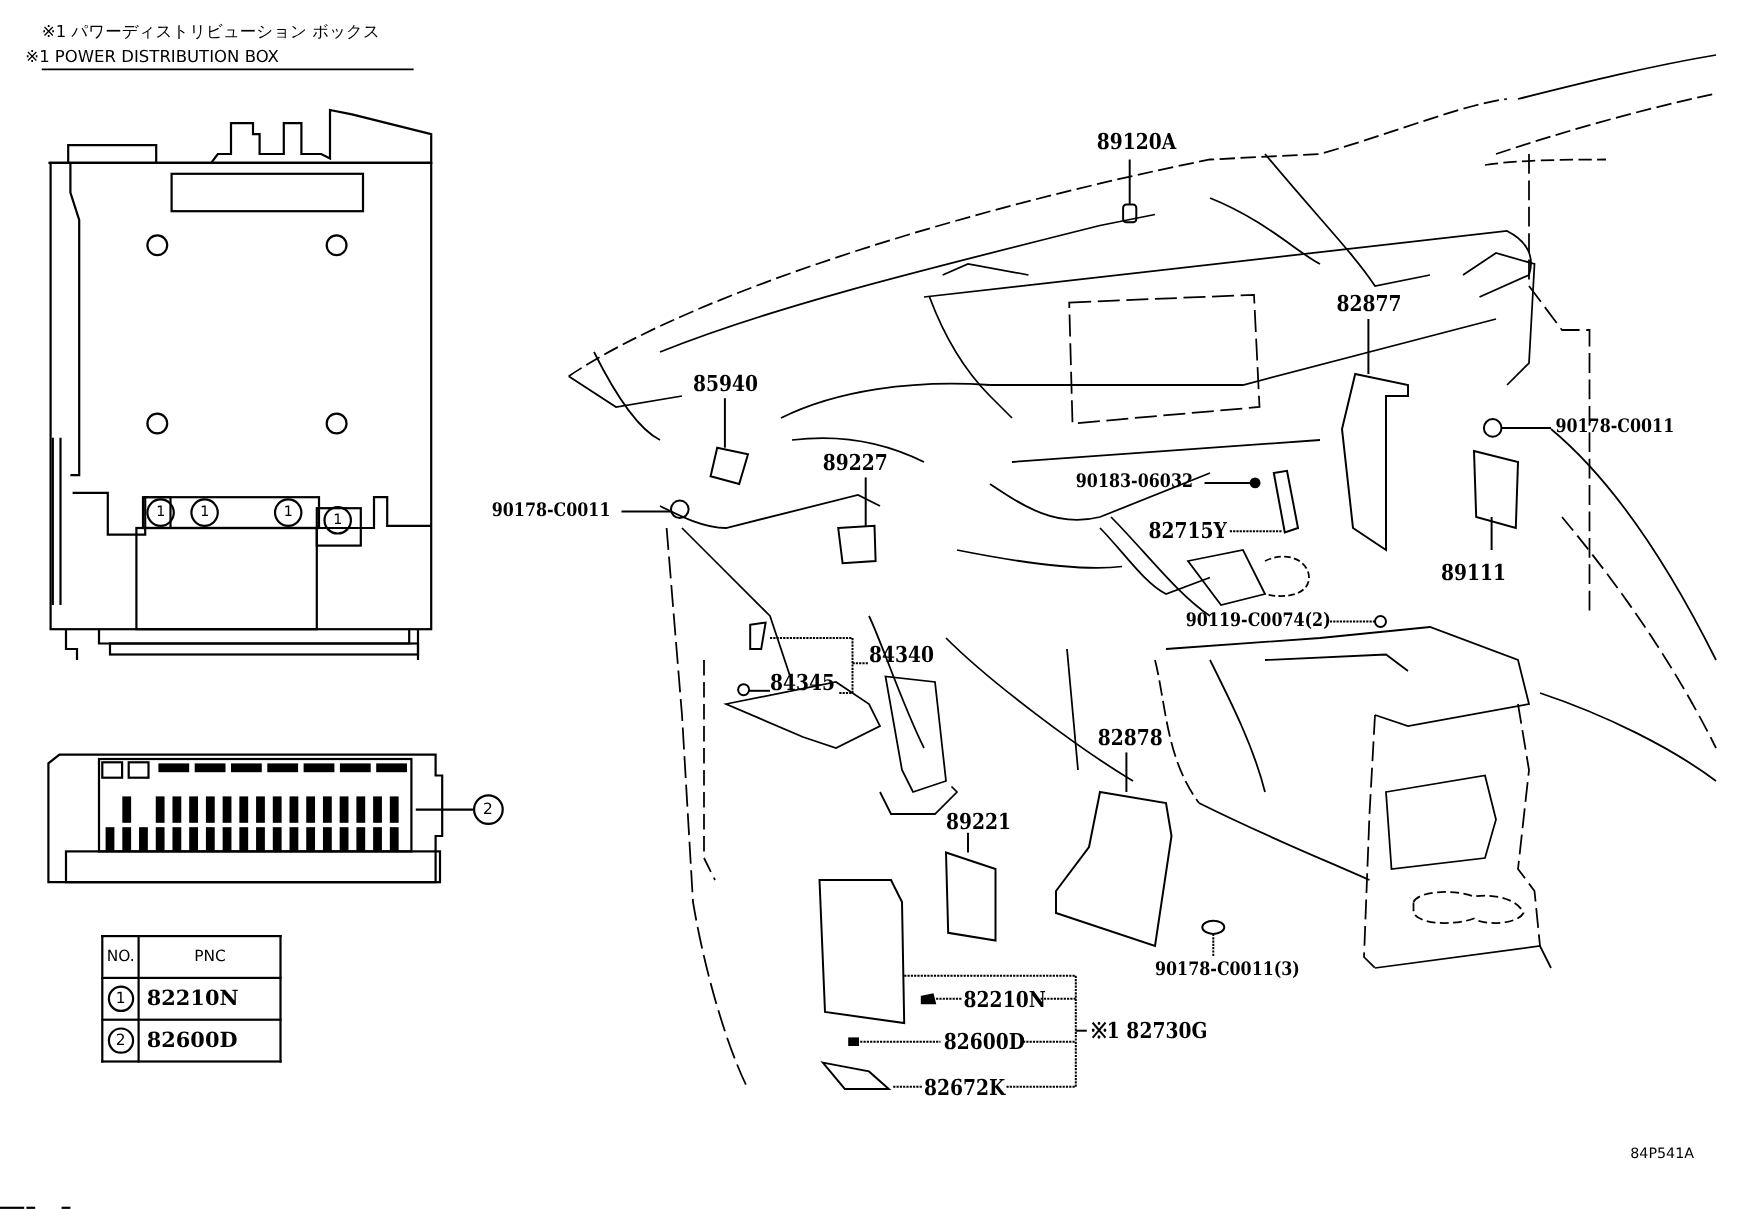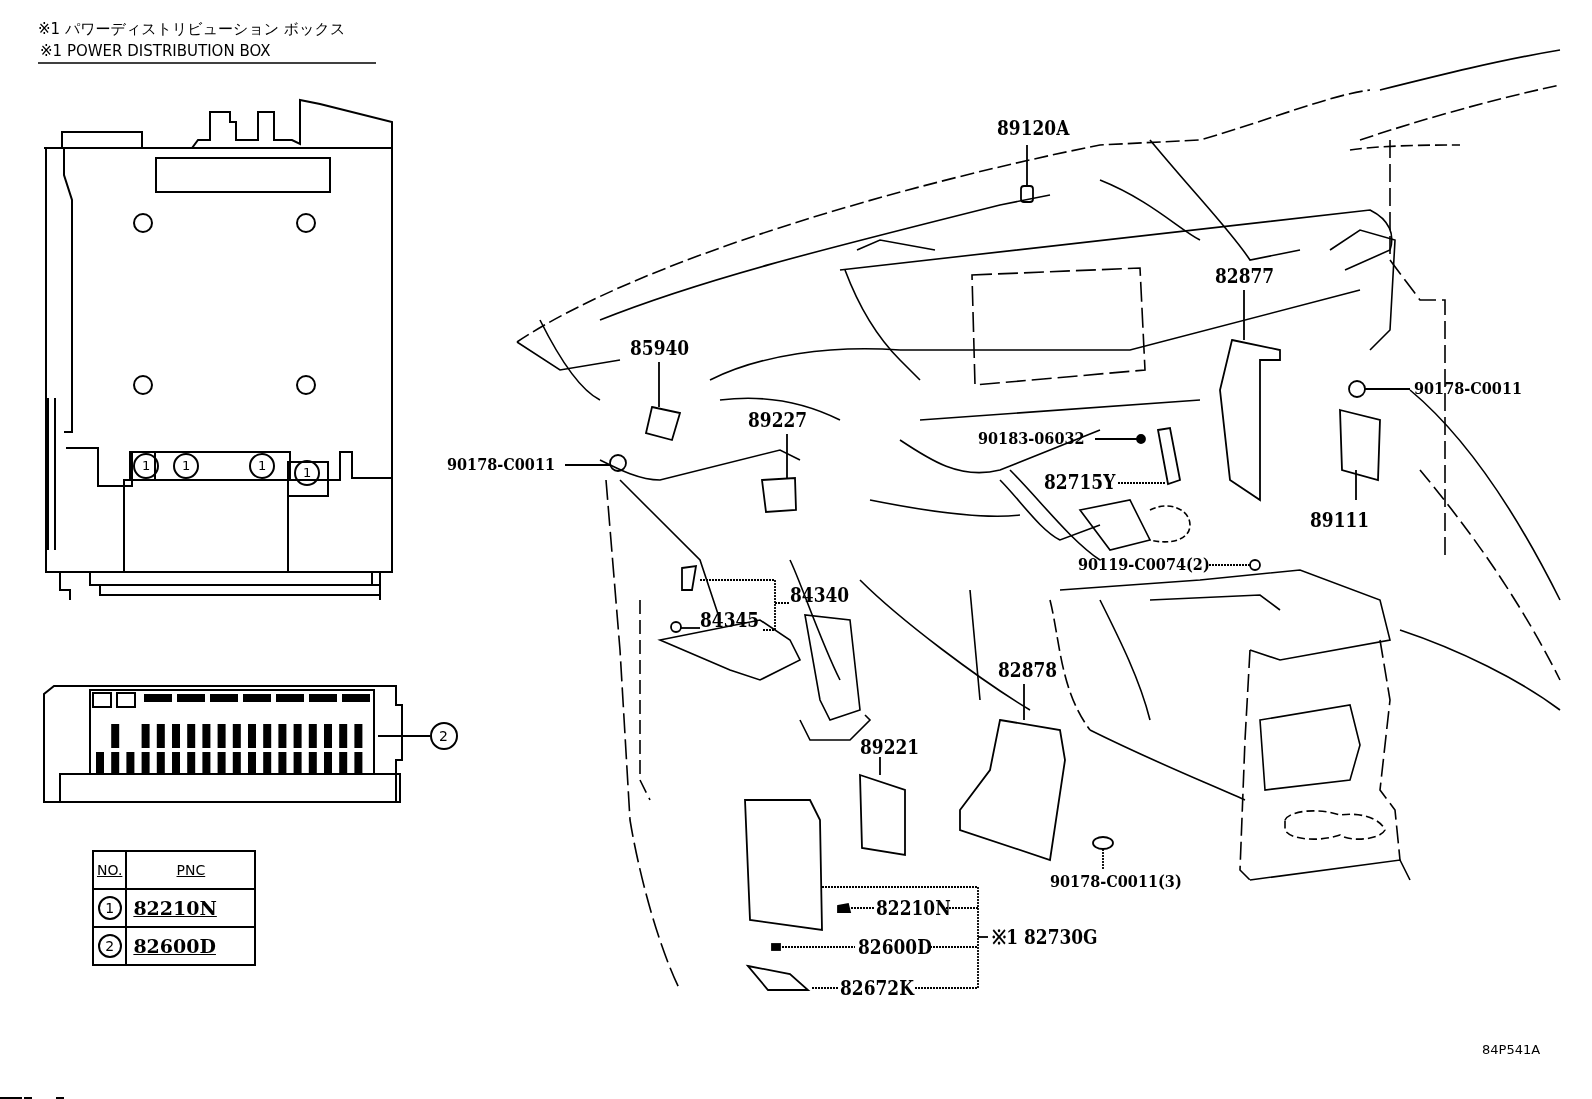--- a/index.html
+++ b/index.html
@@ -3,21 +3,21 @@
 <meta charset="utf-8">
 <style>
   html, body { margin: 0; padding: 0; background: #ffffff; }
   body { width: 1592px; height: 1099px; position: relative; overflow: hidden; font-family: "DejaVu Sans", sans-serif; color: #000; }
   svg.drawing { position: absolute; left: 0; top: 0; }
   .t { position: absolute; white-space: nowrap; line-height: 1; color: #000; }
   .hdr { font-family: "DejaVu Sans", sans-serif; font-size: 15px; text-align: center; }
   .lbl { font-family: "DejaVu Serif", serif; font-weight: bold; font-size: 17px; transform: scaleX(0.85); transform-origin: left center; letter-spacing: 0px; }
   .lbl-big { font-size: 20px; }
   .code { font-family: "DejaVu Sans", sans-serif; font-size: 13px; }
-  table.pnc { position: absolute; left: 92px; top: 850px; border-collapse: collapse; border: 2px solid #000; text-decoration: underline; }
+  table.pnc { position: absolute; left: 92px; top: 850px; border-collapse: collapse; border: 2px solid #000; }
   table.pnc td { border: 2px solid #000; height: 36px; padding: 0 6px; font-size: 14px; }
   table.pnc td.num { width: 24px; text-align: center; padding: 0 3px; }
   table.pnc td.pnc-h { width: 115px; text-align: center; margin-left: 25px; }
   table.pnc td.val { font-family: "DejaVu Serif", serif; font-weight: bold; font-size: 19px; }
   .circ { display: inline-block; width: 20px; height: 20px; border: 2px solid #000; border-radius: 50%; text-align: center; line-height: 20px; font-size: 14px; }
 </style>
 </head>
 <body>
 
 <svg class="drawing" width="1592" height="1099" viewBox="0 0 1592 1099" fill="none" stroke="#000" stroke-width="2">
@@ -216,21 +216,21 @@
     <line x1="930" y1="947" x2="978" y2="947" stroke-dasharray="2 1"></line>
     <line x1="978" y1="937" x2="988" y2="937"></line>
   </g>
 
   <line x1="0" y1="1098" x2="22" y2="1098" stroke-width="2"></line>
   <line x1="24" y1="1098" x2="32" y2="1098" stroke-width="2"></line>
   <line x1="56" y1="1098" x2="64" y2="1098" stroke-width="2"></line>
 </svg>
 
 <div class="t hdr" style="left:38px;top:22px;">※1 パワーディストリビューション ボックス</div>
-<div class="t hdr" style="left:40px;top:44px;">※1 POWER DISTRIBUTION BOX</div>
+<div class="t hdr" style="left:23px;top:44px;">※1 POWER DISTRIBUTION BOX</div>
 
 <div class="t code" style="left:142px;top:459px;">1</div>
 <div class="t code" style="left:182px;top:459px;">1</div>
 <div class="t code" style="left:258px;top:459px;">1</div>
 <div class="t code" style="left:303px;top:466px;">1</div>
 <div class="t code" style="left:439px;top:729px;font-size:14px;">2</div>
 
 <table class="pnc">
   <tbody>
       <tr>

